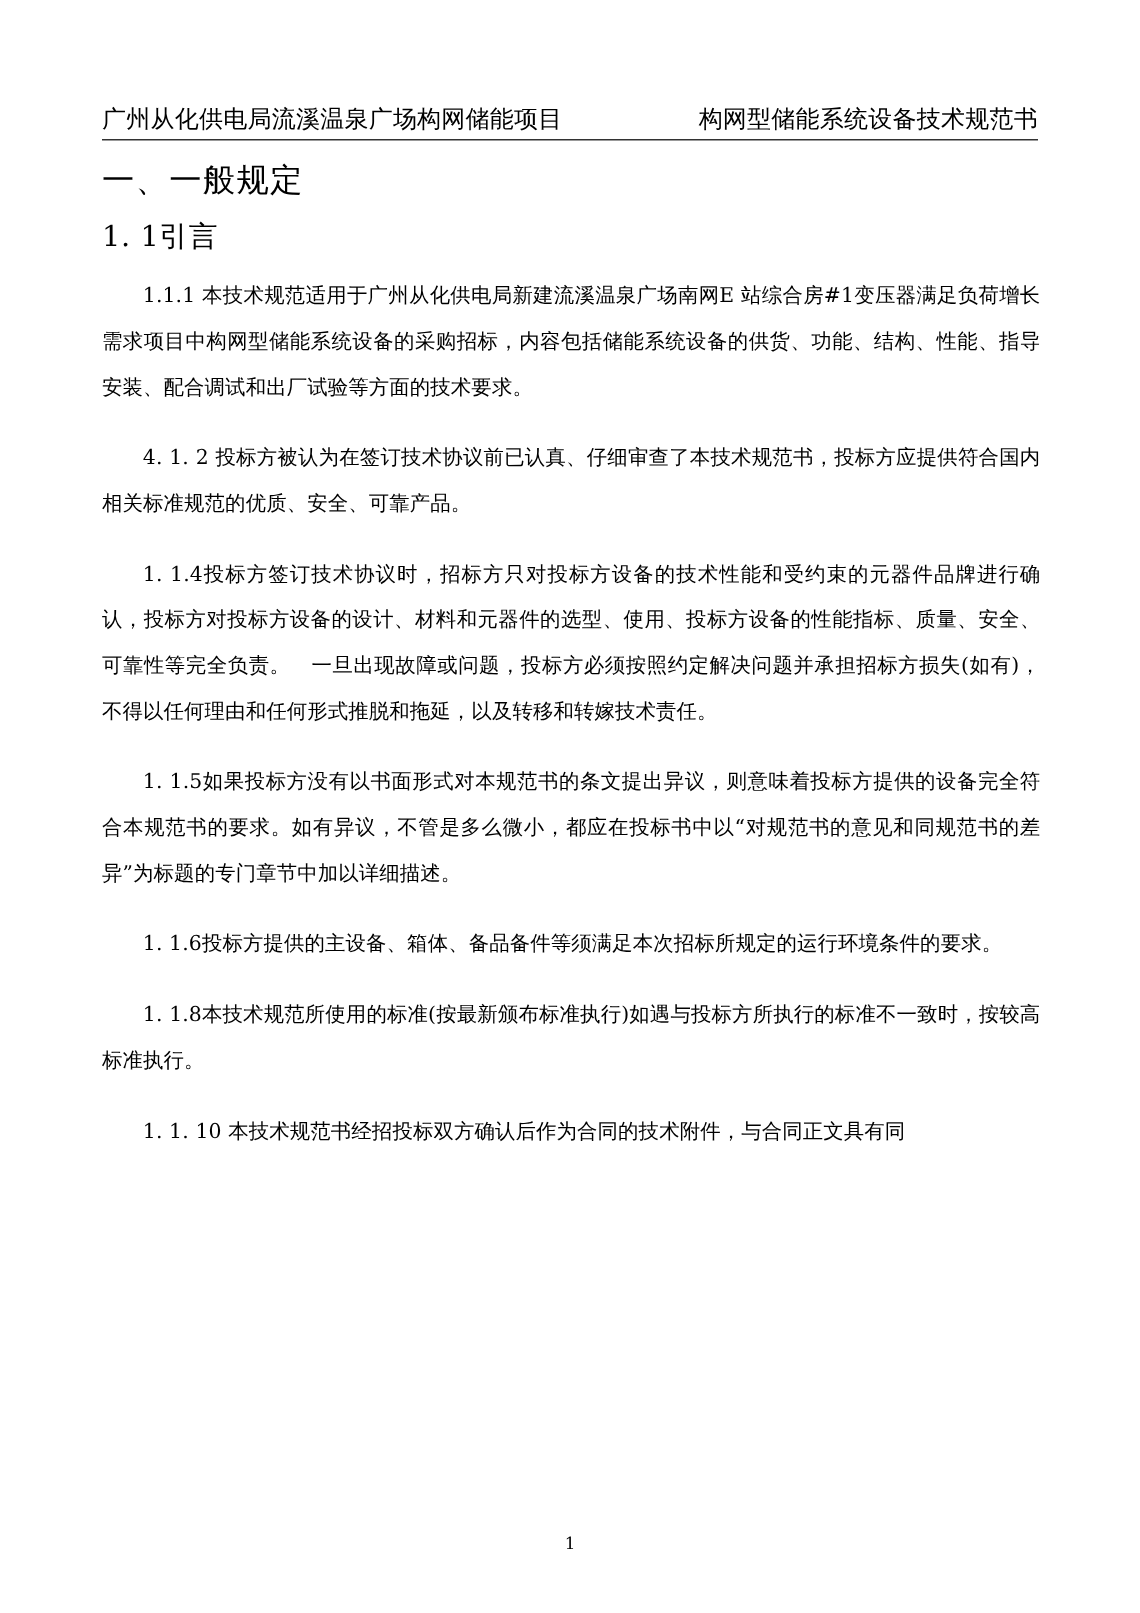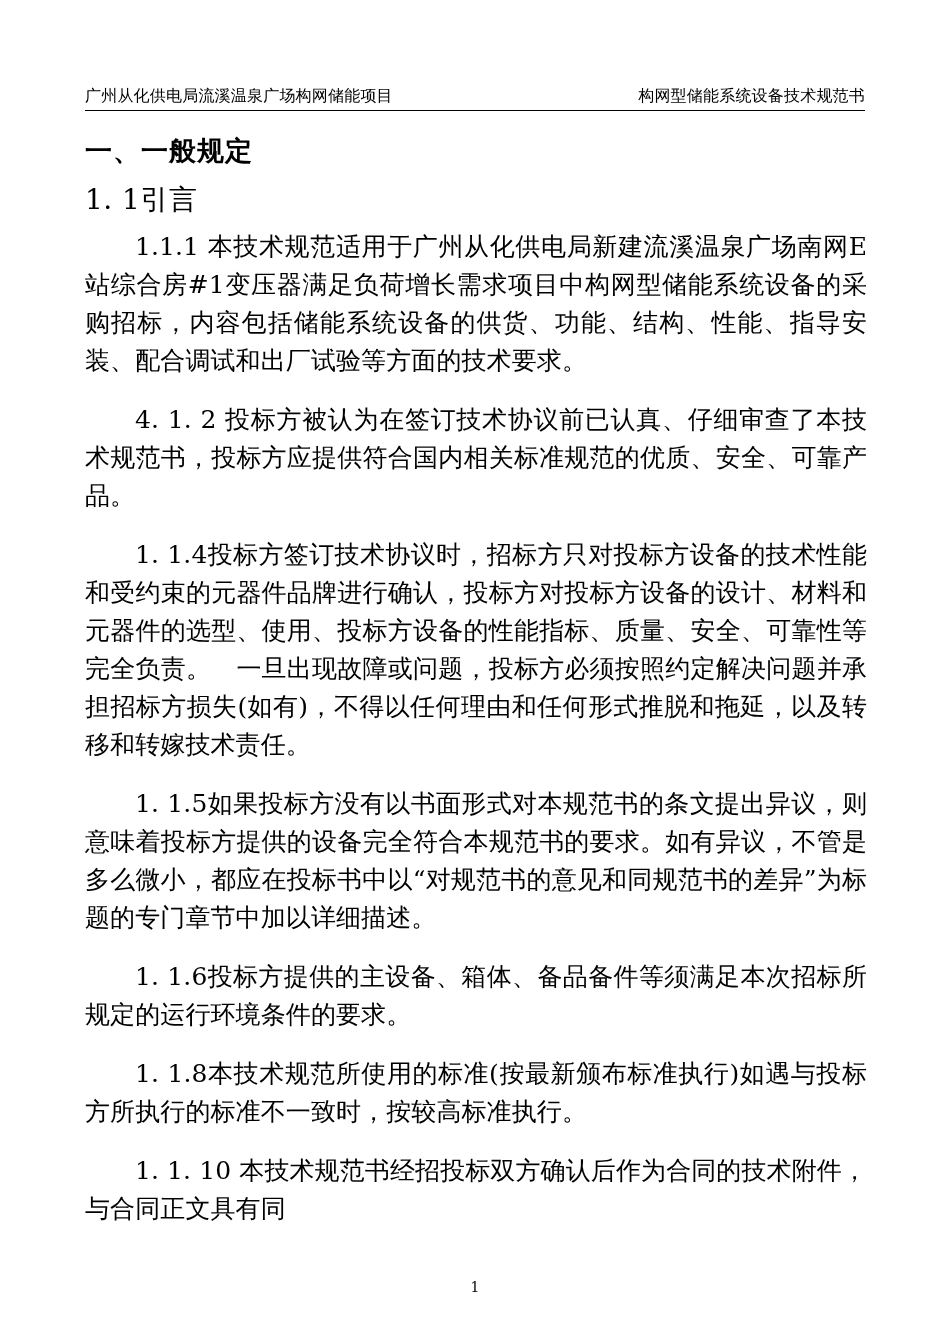--- a/index.html
+++ b/index.html
@@ -22,61 +22,61 @@
 
   
   .doc-header {
     position: absolute;
     left: 85px;
     top: 84px;
     width: 780px;
     display: flex;
     justify-content: space-between;
     align-items: baseline;
-    font-size: 16px;
+    font-size: 20px;
     line-height: 1.5;
     letter-spacing: 0.2px;
     border-bottom: 1px solid #000;
     padding-bottom: 2px;
     white-space: nowrap;
   }
   .doc-header .hdr-left { text-align: left; }
   .doc-header .hdr-right { }
 
   
   .h1 {
     position: absolute;
     left: 85px;
     top: 133px;
     font-size: 27px;
-    font-weight: bold;
+    font-weight: normal;
     letter-spacing: 1px;
     line-height: 1.3;
     font-family: "DejaVu Sans", "Liberation Sans", sans-serif;
   }
   .h2 {
     position: absolute;
     left: 85px;
     top: 182px;
-    font-size: 28px;
+    font-size: 24px;
     font-weight: normal;
     letter-spacing: 0.5px;
     line-height: 1.3;
   }
 
   
   .body-flow {
     position: absolute;
     left: 85px;
     top: 228px;
     width: 782px;
   }
   p.para {
     margin: 0 0 21px 0;
-    font-size: 25px;
+    font-size: 17px;
     line-height: 38px;
     text-align: justify;
     text-justify: inter-ideograph;
     text-indent: 2em;
     letter-spacing: 0.1px;
     word-break: break-all;
   }
   p.para:last-child { margin-bottom: 0; }
 
   

